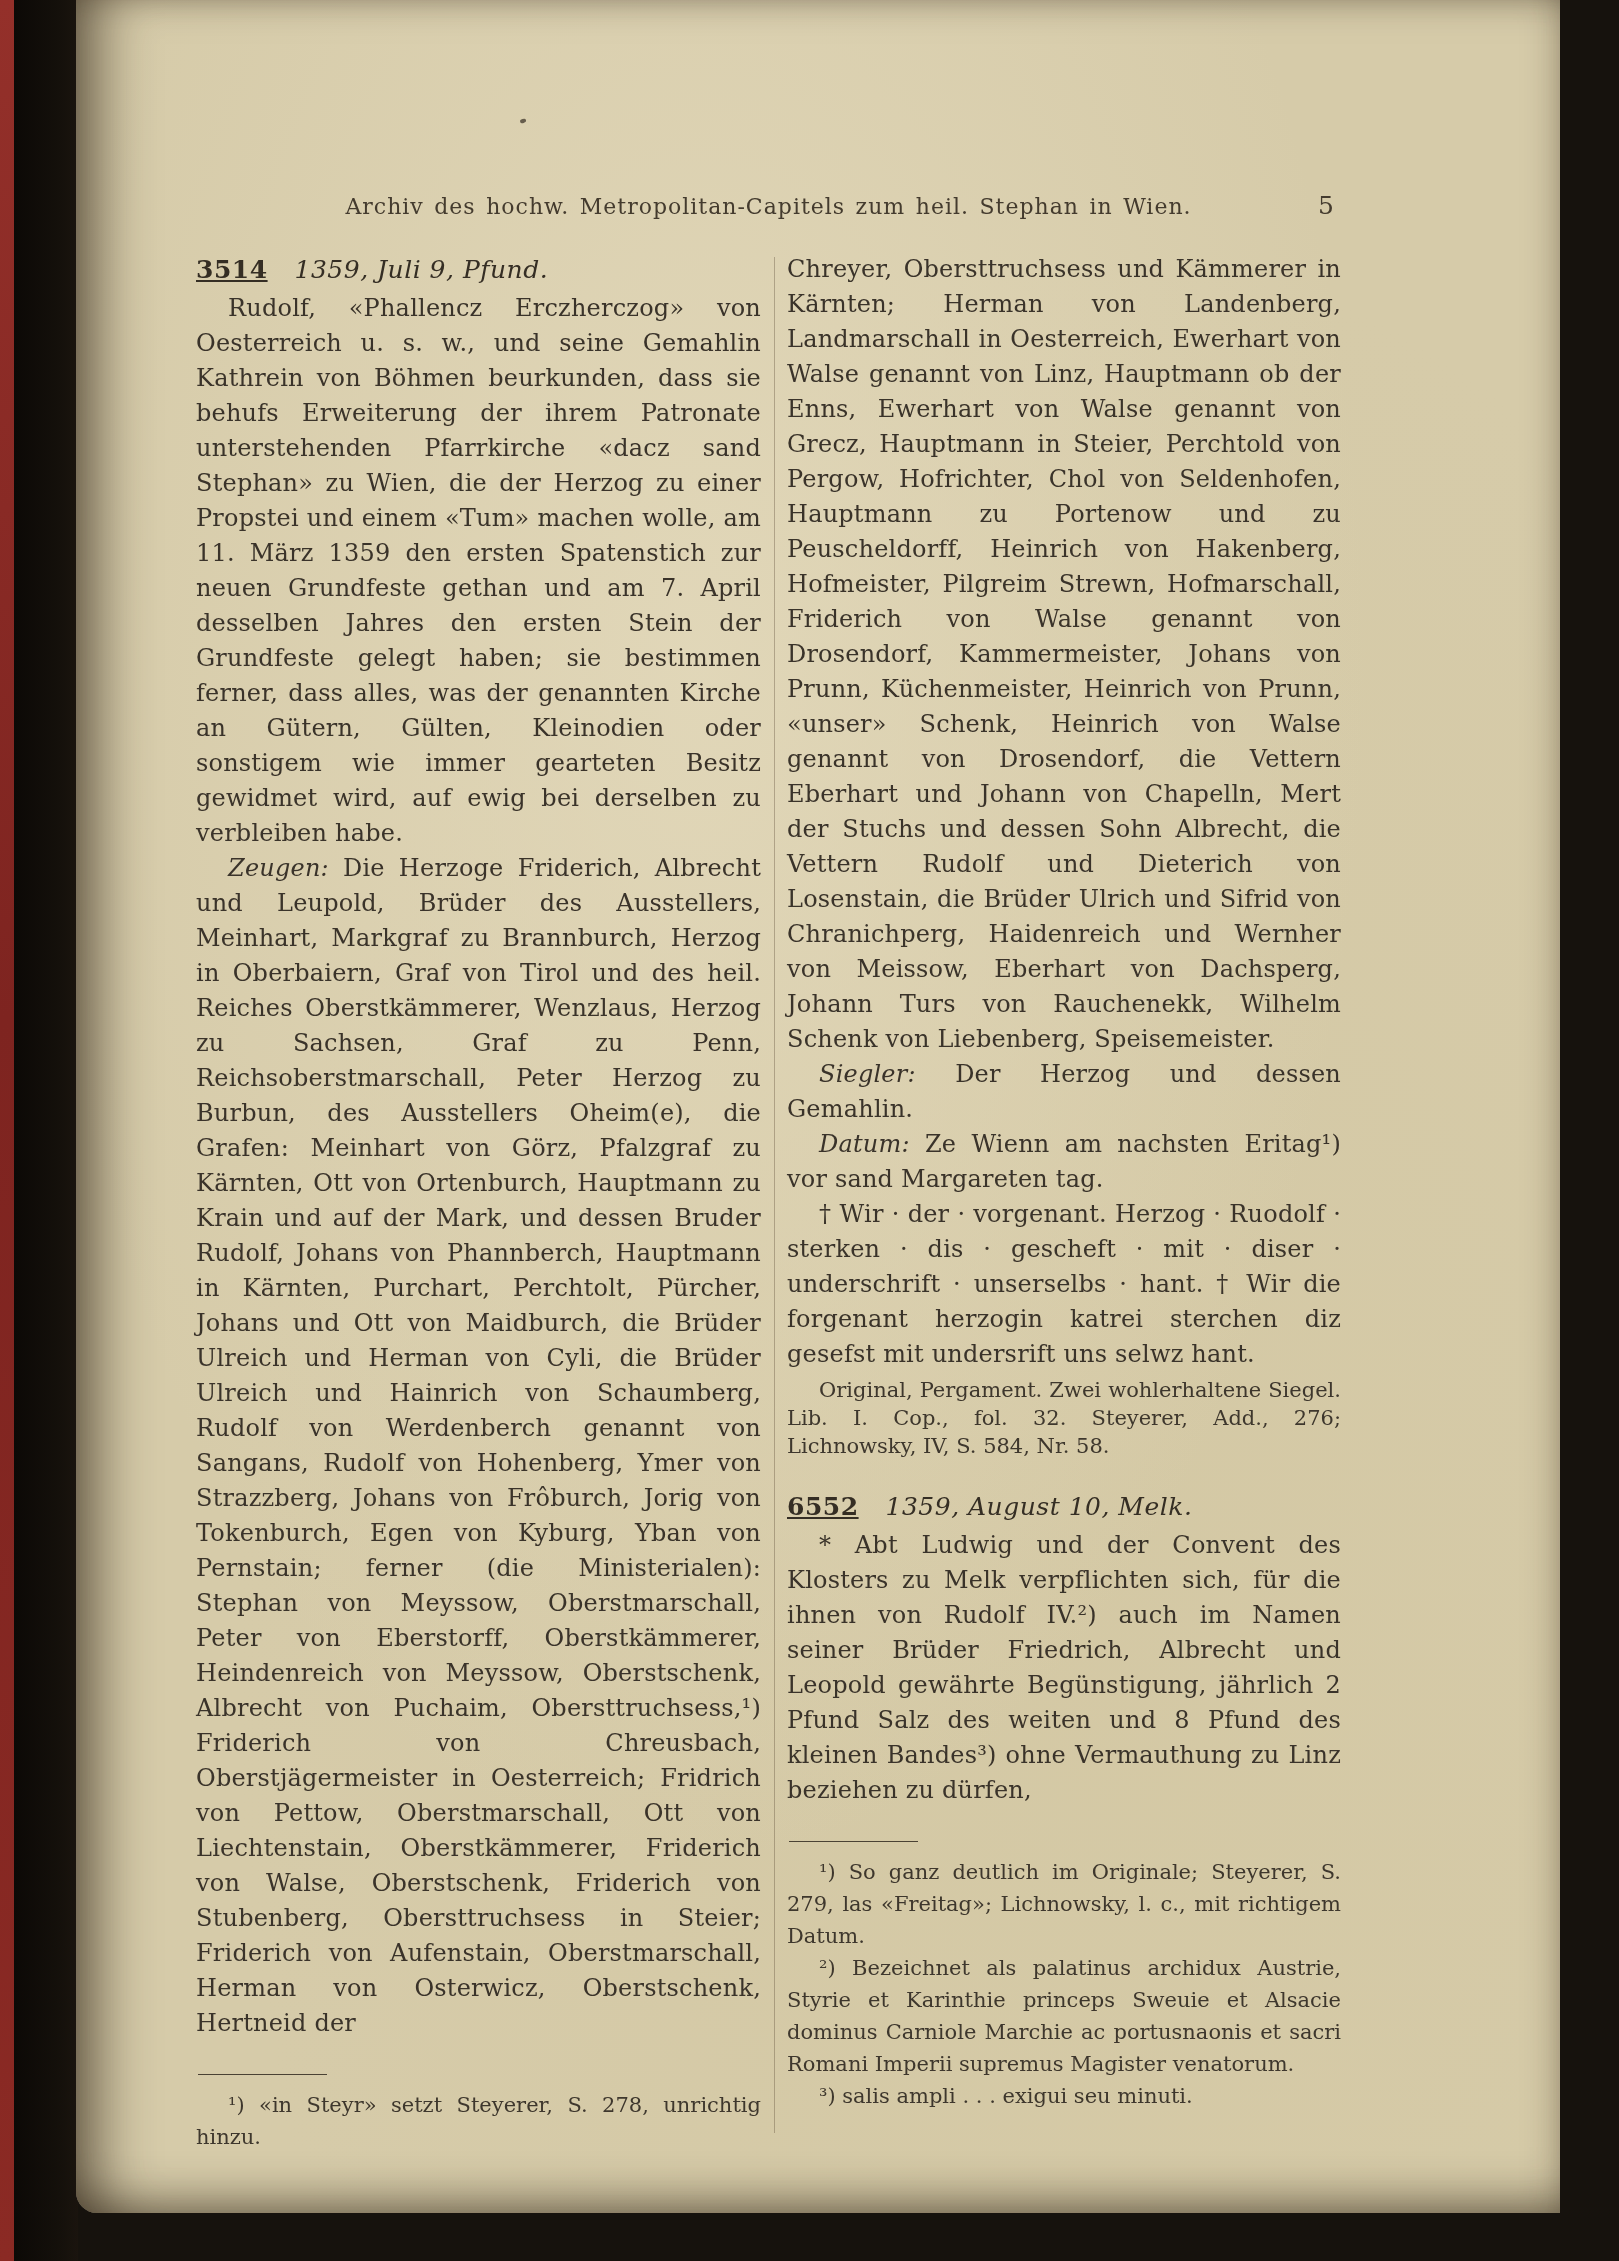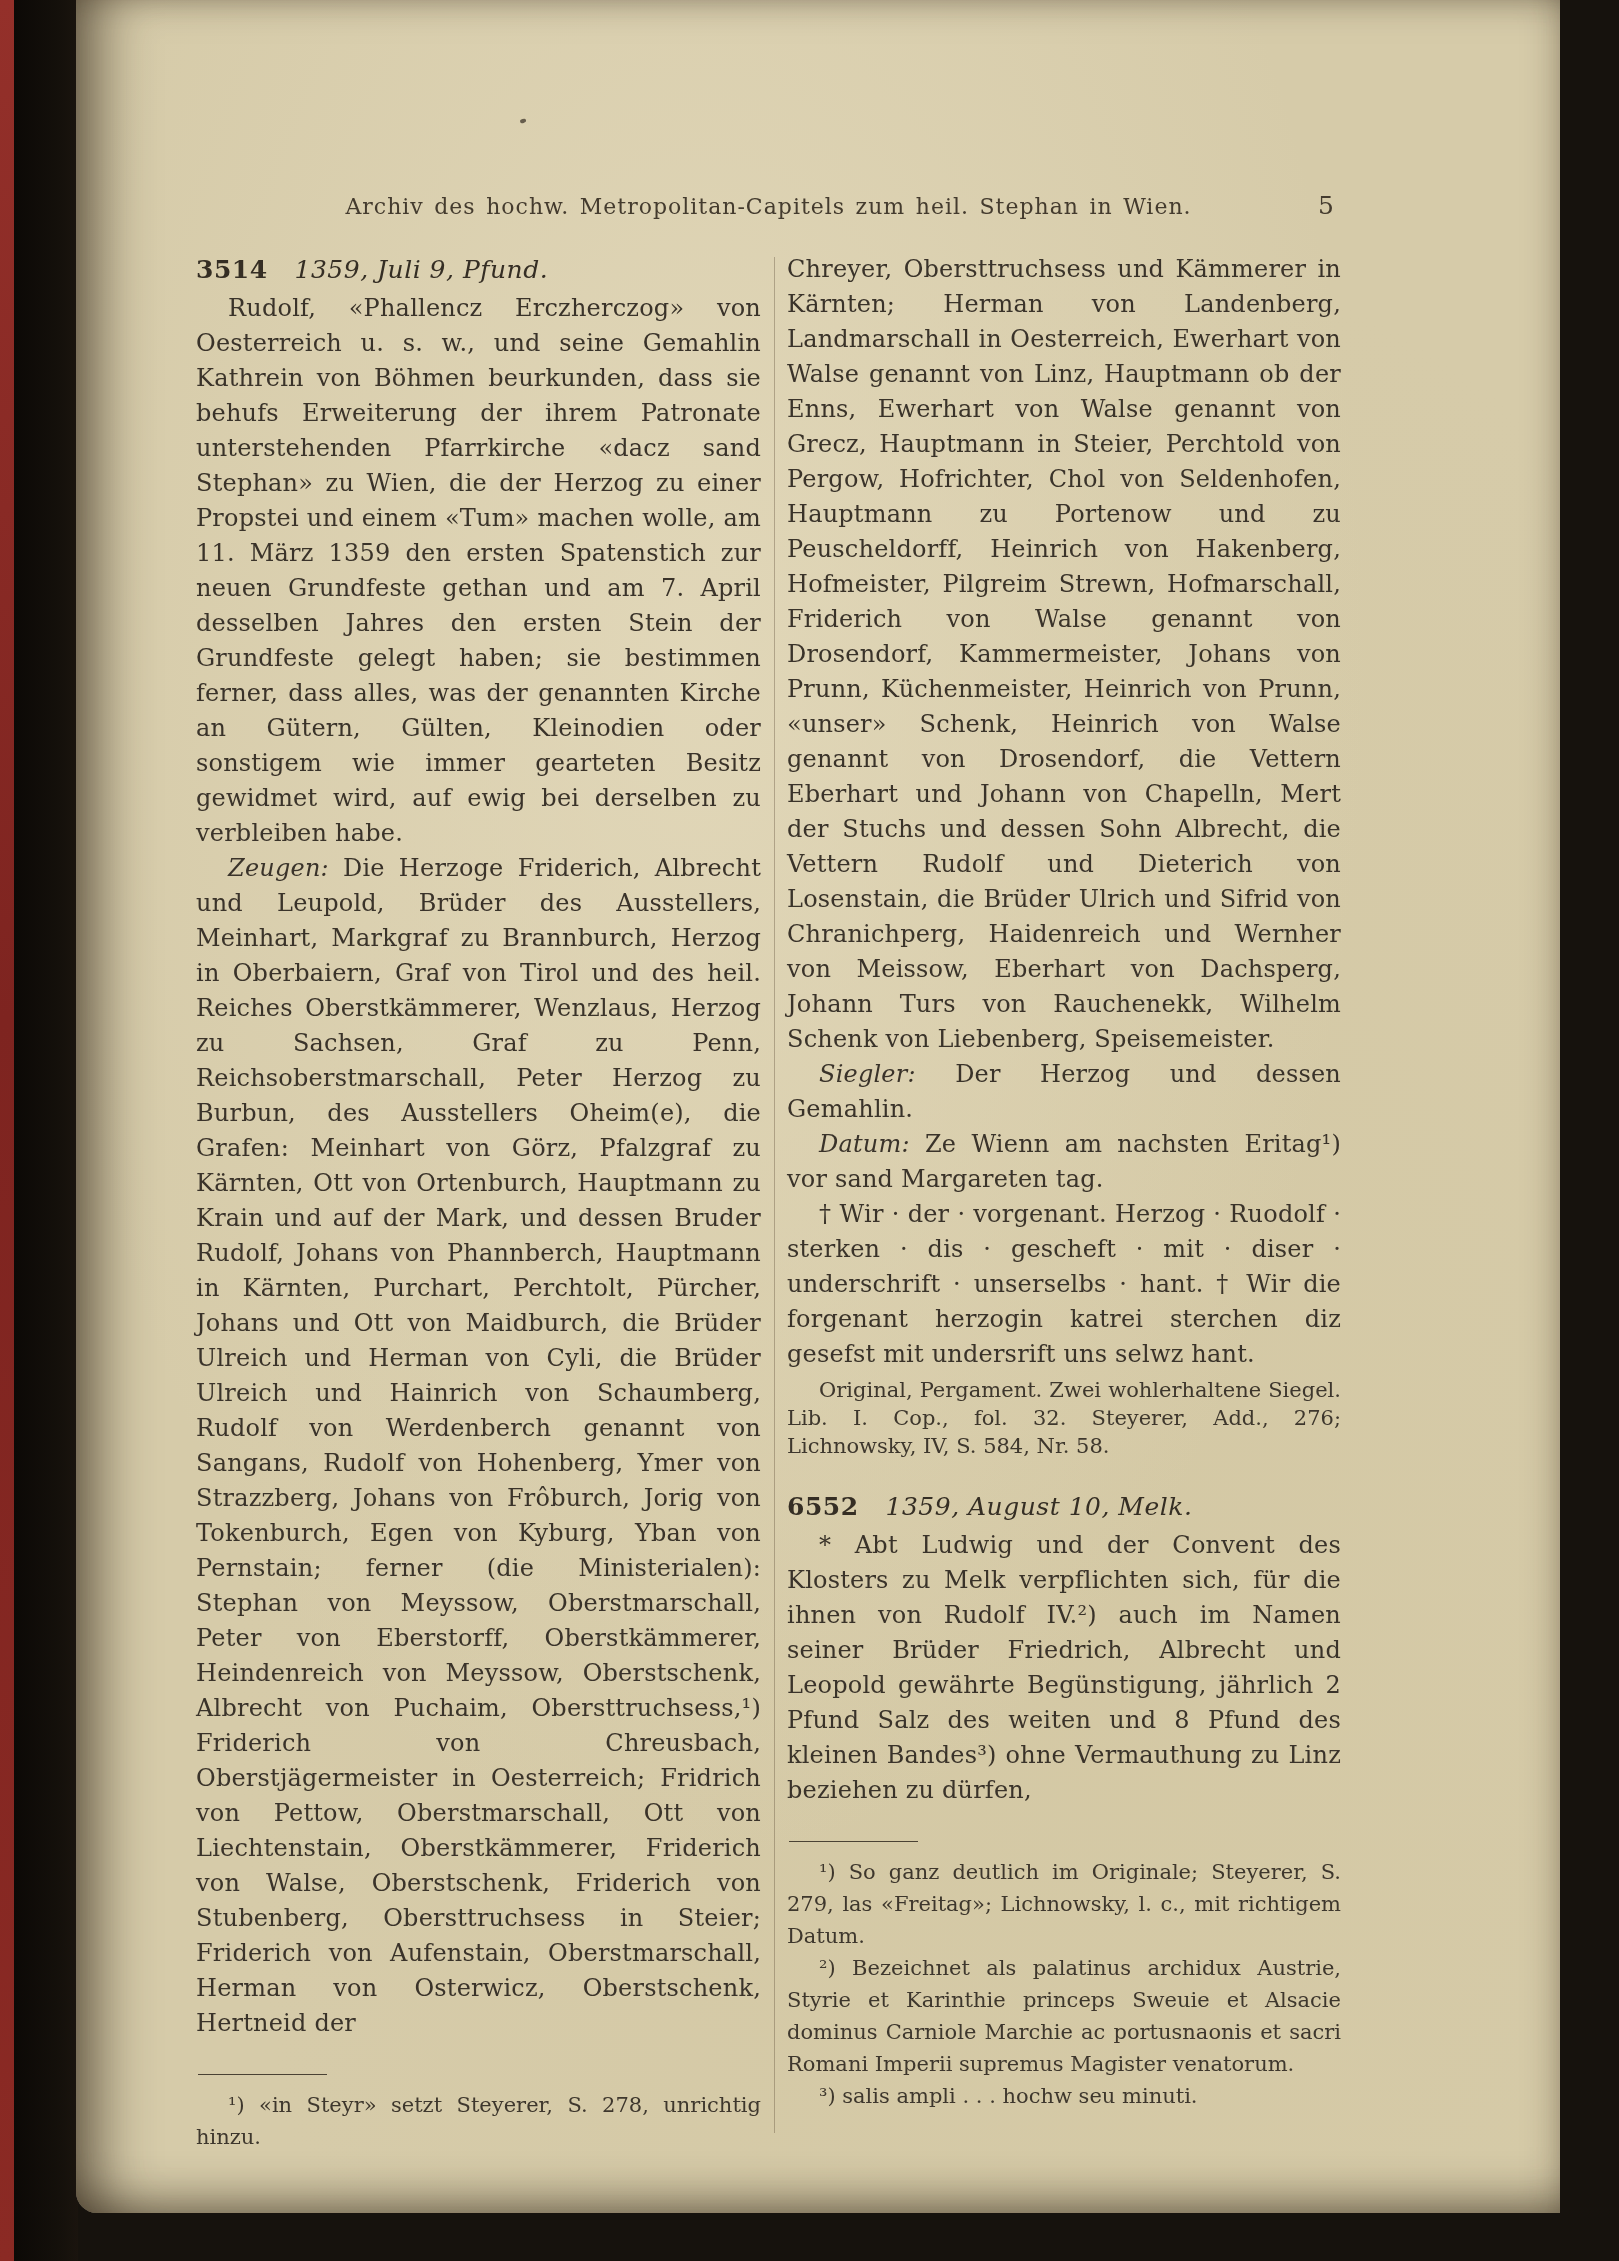--- a/index.html
+++ b/index.html
@@ -76,21 +76,21 @@
     position: absolute; left: 12.6px; top: 5px; bottom: 20px;
     width: 1px;
     background: rgba(84, 68, 48, 0.34);
   }
   .entry-head {
     margin: 0 0 4px 0;
     font-size: 25px;
     line-height: 35px;
     color: #352e24;
   }
-  .entry-num  { font-weight: bold; letter-spacing: 0.5px; }
+  .entry-num  { font-weight: bold; letter-spacing: 0.5px; text-decoration: underline; }
   .entry-date { font-style: italic; margin-left: 19px; letter-spacing: 0.5px; }
   .entry-head-2 { margin-top: 29px; }
   .body-par {
     margin: 0;
     font-size: 24px;
     line-height: 35px;
     text-align: justify;
     letter-spacing: 0.2px;
     color: #3a332a;
     hyphens: auto;
@@ -174,20 +174,20 @@
 
           <p class="entry-head entry-head-2">
             <span class="entry-num">6552</span>
             <span class="entry-date">1359, August 10, Melk.</span>
           </p>
           <p class="body-par indent">* Abt Ludwig und der Convent des Klosters zu Melk verpflichten sich, für die ihnen von Rudolf IV.²) auch im Namen seiner Brüder Friedrich, Albrecht und Leopold gewährte Begünstigung, jährlich 2 Pfund Salz des weiten und 8 Pfund des kleinen Bandes³) ohne Vermauthung zu Linz beziehen zu dürfen,</p>
 
           <div class="fn-sep"></div>
           <p class="footnote">¹) So ganz deutlich im Originale; Steyerer, S. 279, las «Freitag»; Lichnowsky, l. c., mit richtigem Datum.</p>
           <p class="footnote">²) Bezeichnet als palatinus archidux Austrie, Styrie et Karinthie princeps Sweuie et Alsacie dominus Carniole Marchie ac portusnaonis et sacri Romani Imperii supremus Magister venatorum.</p>
-          <p class="footnote">³) salis ampli . . . hochw seu minuti.</p>
+          <p class="footnote">³) salis ampli . . . exigui seu minuti.</p>
         </section>
 
       </div>
     </div>
   </div>
 </div>
 
 
 </body></html>

